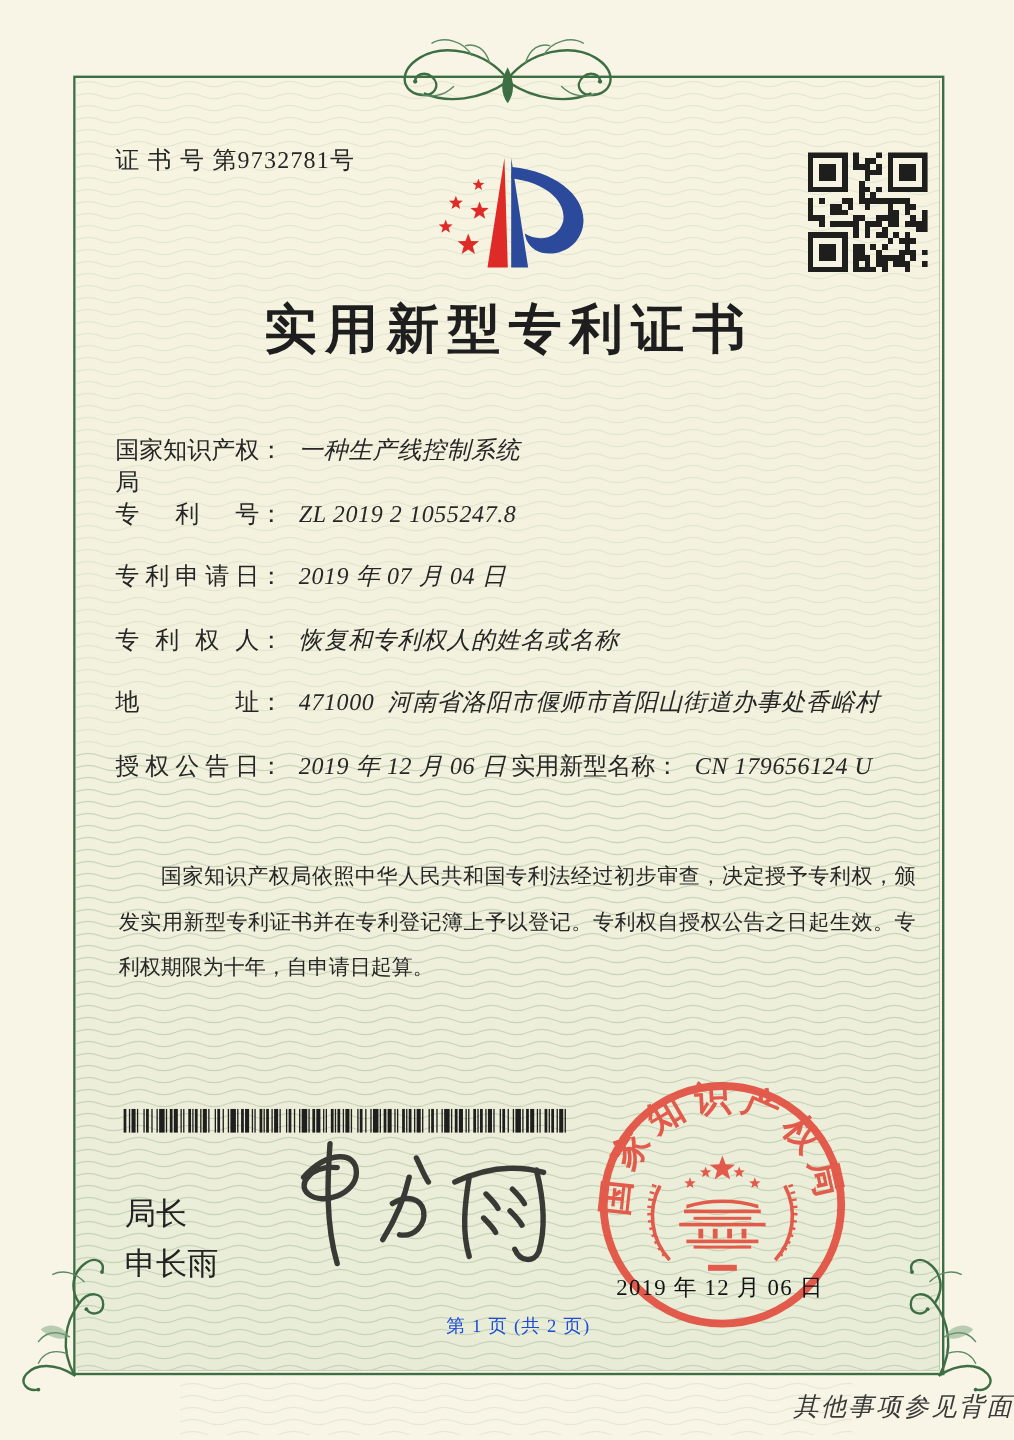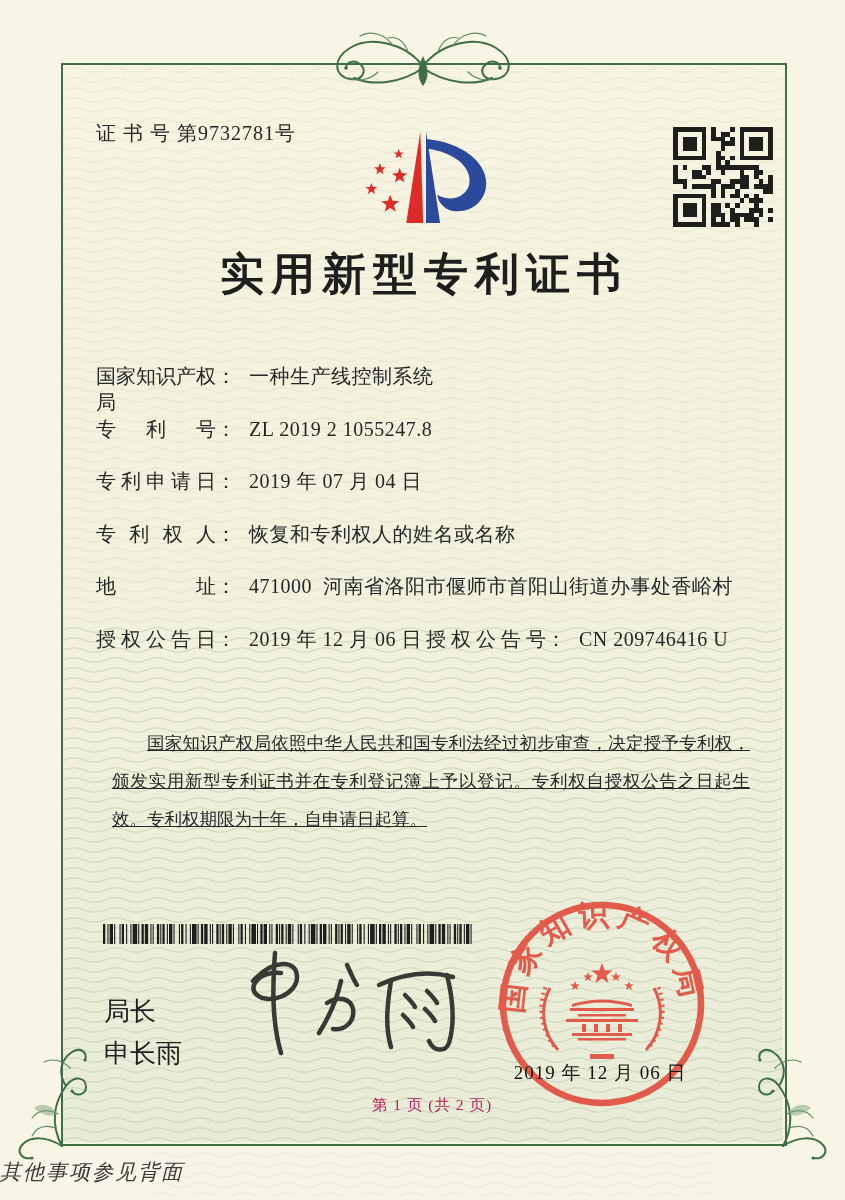--- a/index.html
+++ b/index.html
@@ -33,37 +33,37 @@
   .qr{position:absolute;left:610px;top:62px;}
   .title{
     position:absolute;left:0;right:0;top:180px;text-align:center;
     font-size:44px;font-weight:700;letter-spacing:7px;color:#1e1e1e;font-family:Liberation Serif, serif;
   }
   
   #fields{position:absolute;left:33px;top:298px;width:692px;}
   .field-row{position:relative;height:52.6px;font-size:20px;line-height:26px;}
   .flabel{display:inline-block;width:120px;text-align:justify;text-align-last:justify;vertical-align:top;}
   .fcolon{margin-right:13px;}
-  .fvalue{letter-spacing:.5px;white-space:pre-wrap;}
+  .fvalue{letter-spacing:.5px;white-space:pre-wrap;font-style:italic;}
   .grant{position:absolute;left:330px;top:0;white-space:nowrap;}
   
   #paras{
     position:absolute;left:33px;top:643px;width:670px;
     font-size:17.5px;line-height:38px;text-align:justify;
   }
-  #paras p{margin:16px;text-indent:2em;text-decoration:underline;}
+  #paras p{margin:3px;text-indent:2em;}
   
   .barcode{position:absolute;left:38px;top:859px;}
   .director{position:absolute;left:41px;top:925px;font-family:"Liberation Sans","DejaVu Sans",sans-serif;font-size:26px;line-height:42px;color:#222;}
   .signature{position:absolute;left:160px;top:882px;}
   .seal{position:absolute;left:433px;top:833px;opacity:.9;mix-blend-mode:multiply;}
   .seal-date{position:absolute;left:412px;top:995px;width:250px;text-align:center;font-size:19px;letter-spacing:1px;color:#141414;z-index:4;}
-  .page-info{position:absolute;left:16px;right:0;top:1030px;text-align:center;font-size:15.5px;letter-spacing:1px;color:#be185d;}
+  .page-info{position:absolute;left:16px;right:0;top:1030px;text-align:center;font-size:15.5px;letter-spacing:1px;color:#1d4ed8;}
   .footer-note{
-    position:absolute;left:0;right:0;top:1158px;text-align:left;
+    position:absolute;left:0;right:0;top:1158px;text-align:right;
     font-size:21px;font-style:italic;letter-spacing:2px;color:#3a3a38;z-index:2;
   }
   .footer-waves{position:absolute;left:150px;top:1150px;z-index:0;opacity:.55;}
   svg text{font-family:"Liberation Serif","DejaVu Serif",serif;}
 </style>
 </head>
 <body>
 
 <div class="page">
 
@@ -245,21 +245,21 @@
         </svg>
 
       <div class="title">实用新型专利证书</div>
 
       <div id="fields">
           <div class="field-row"><span class="flabel">国家知识产权局</span><span class="fcolon">：</span><span class="fvalue">一种生产线控制系统</span></div>
           <div class="field-row"><span class="flabel">专利号</span><span class="fcolon">：</span><span class="fvalue">ZL 2019 2 1055247.8</span></div>
           <div class="field-row"><span class="flabel">专利申请日</span><span class="fcolon">：</span><span class="fvalue">2019 年 07 月 04 日</span></div>
           <div class="field-row"><span class="flabel">专利权人</span><span class="fcolon">：</span><span class="fvalue">恢复和专利权人的姓名或名称</span></div>
           <div class="field-row"><span class="flabel">地址</span><span class="fcolon">：</span><span class="fvalue">471000  河南省洛阳市偃师市首阳山街道办事处香峪村</span></div>
-          <div class="field-row"><span class="flabel">授权公告日</span><span class="fcolon">：</span><span class="fvalue">2019 年 12 月 06 日</span><span class="grant"><span class="flabel">授权公告号</span><span class="fcolon">：</span><span class="fvalue">CN 209746416 U</span></span></div>
+          <div class="field-row"><span class="flabel">授权公告日</span><span class="fcolon">：</span><span class="fvalue">2019 年 12 月 06 日</span><span class="grant"><span class="flabel">实用新型名称</span><span class="fcolon">：</span><span class="fvalue">CN 179656124 U</span></span></div>
         </div>
 
       <div id="paras">
         <p>国家知识产权局依照中华人民共和国专利法经过初步审查，决定授予专利权，颁发实用新型专利证书并在专利登记簿上予以登记。专利权自授权公告之日起生效。专利权期限为十年，自申请日起算。</p>
       </div>
 
       <svg id="barcode-svg" class="barcode" width="380" height="20" viewBox="0 0 380 20">
           <rect x="2.0" y="0" width="2.3" height="20" fill="#1e1e1c"></rect>
           <rect x="6.4" y="0" width="1.1" height="20" fill="#1e1e1c"></rect>
           <rect x="8.6" y="0" width="3.4" height="20" fill="#1e1e1c"></rect>

